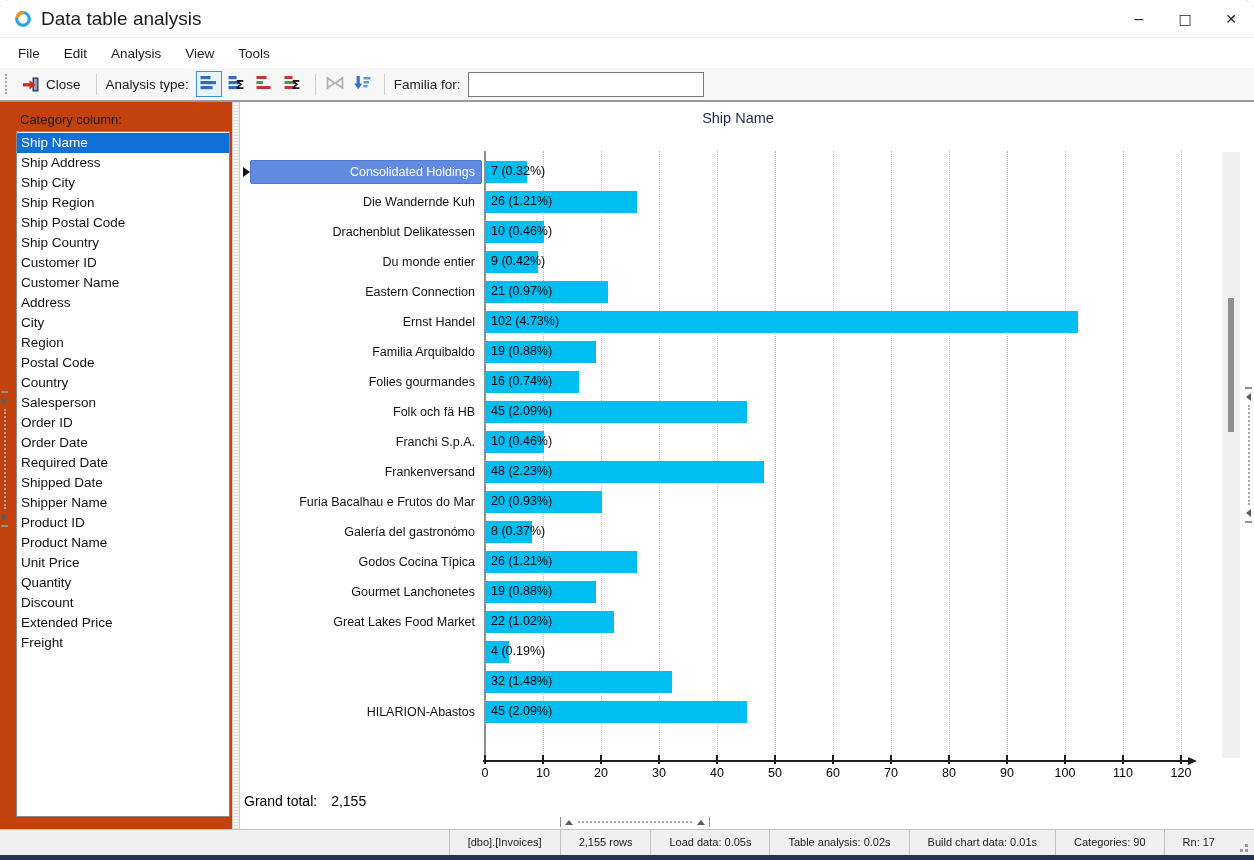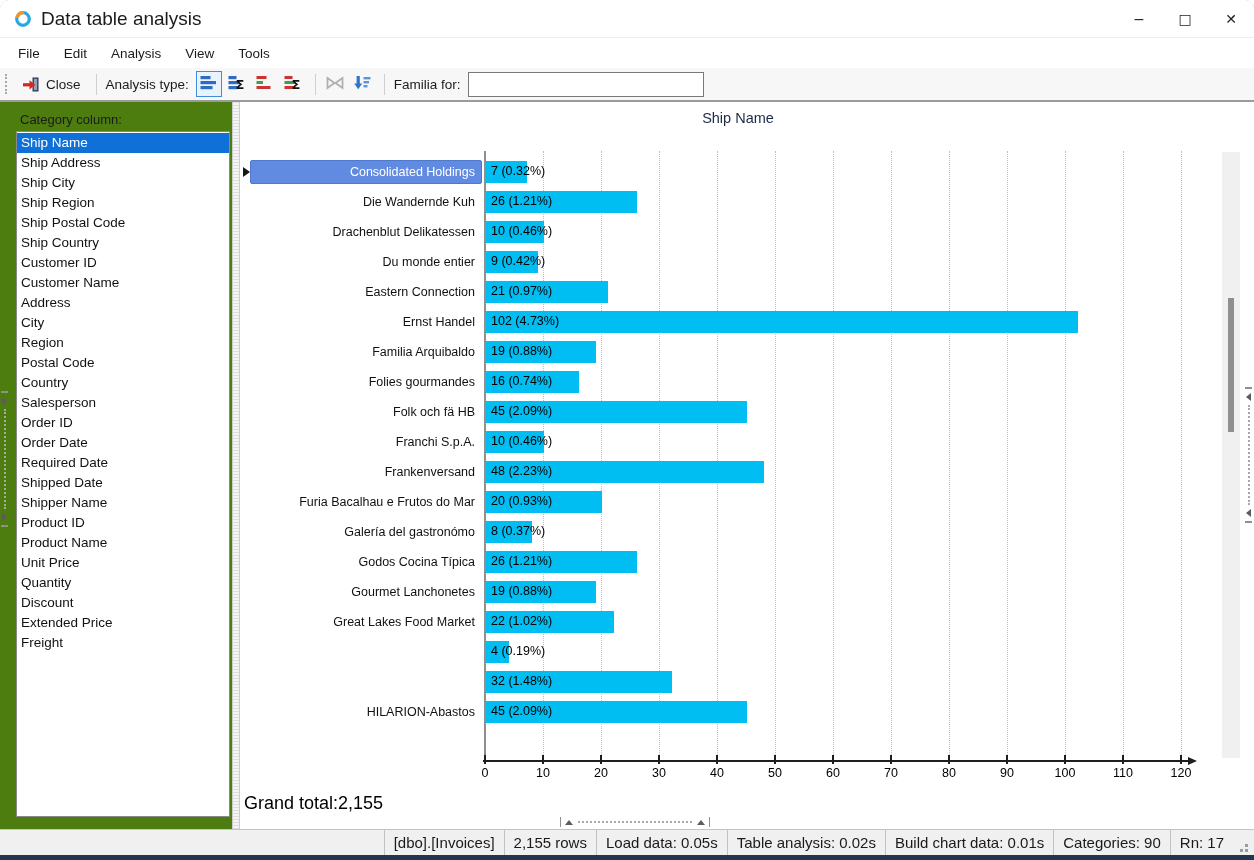--- a/index.html
+++ b/index.html
@@ -31,21 +31,21 @@
   .tb-btn { width:26px; height:26px; display:grid; place-items:center; background:transparent;
             border:1px solid transparent; margin-right:2px; }
   .tb-btn.sel { border-color:#3d8de0; background:#e8f3fc; }
   .tb-icon-btn { width:25px; height:26px; display:grid; place-items:center; background:transparent;
             border:1px solid transparent; margin-right:2px; }
   .search-input { width:236px; height:25px; border:1px solid #7a7a7a; background:#fff; padding:0 5px;
             font-family:"Liberation Sans", sans-serif; font-size:13px; }
 
   
   .main { position:relative; height:727px; display:flex; background:#fff; }
-  .sidebar { width:232px; position:relative; background:#4d7c0f;padding-left:43px; }
+  .sidebar { width:232px; position:relative; background:#c2410c;padding-left:43px; }
   .cat-label { position:absolute; top:10px; left:20px; font-size:13px; color:#1b1b1b; }
   .listbox { position:absolute; left:16px; top:29px; width:214px; height:686px;
              border:1px solid #8a8a8a; background:#fff; overflow:hidden; padding-top:1px; }
   .list-item { height:20px; line-height:20px; padding-left:4px; font-size:13.5px; white-space:nowrap; color:#111; }
   .list-item.sel { background:#0f70d7; color:#fff; }
   .vsplit { width:8px; background:repeating-linear-gradient(180deg,#dedede 0 1px,#f5f5f5 1px 3px);
             border-left:1px solid #cccccc; border-right:1px solid #cccccc; cursor:col-resize; }
 
   
   .chartpanel { flex:1; position:relative; background:#fff; overflow:hidden; }
@@ -63,21 +63,21 @@
   .crow.sel .marker { display:block; position:absolute; left:3px; top:10px; width:0; height:0;
                border-left:7px solid #161616; border-top:5px solid transparent; border-bottom:5px solid transparent; }
   .crow .bar { position:absolute; left:246px; top:4px; height:22px; }
   .crow .val { position:absolute; left:251px; top:0; line-height:29px; font-size:12.5px; color:#000; white-space:nowrap; }
   .axis { position:absolute; top:655px; left:0; right:0; height:34px; }
   .axis-line { position:absolute; left:243px; width:707px; top:3px; height:2px; background:#1e1e1e; }
   .axis-arrow { position:absolute; left:948px; top:0; width:0; height:0; border-left:9px solid #1e1e1e;
                 border-top:4px solid transparent; border-bottom:4px solid transparent; }
   .tick { position:absolute; top:-2px; width:2px; height:9px; background:#1e1e1e; }
   .tick-label { position:absolute; top:9px; transform:translateX(-50%); font-size:12.5px; color:#000; }
-  .grand { position:absolute; top:691px; left:4px; font-size:18px; color:#000; display:flex; gap:0; }
+  .grand { position:absolute; top:691px; left:4px; font-size:14px; color:#000; display:flex; gap:14px; }
 
   
   .vsb { position:absolute; right:14px; top:50px; width:18px; height:606px; background:#f0f0f0; }
   .vsb-thumb { position:absolute; left:6px; top:146px; width:6px; height:134px; background:#8f8f8f; }
 
   
   .hsplit { position:absolute; left:320px; top:715px; width:150px; height:10px; display:flex;
             align-items:center; gap:5px; padding:0 4px; border-left:1px solid #8f8f8f; border-right:1px solid #8f8f8f; }
   .hsplit .dots { flex:1; border-top:2px dotted #a8a8a8; }
   .tri-up { width:0; height:0; border-bottom:5px solid #5c5c5c; border-left:4px solid transparent; border-right:4px solid transparent; }
@@ -86,21 +86,21 @@
   .edge-split .vdots { flex:1; border-left:2px dotted #a8a8a8; }
   .edge-split .cap { width:7px; border-top:2px solid #8f8f8f; }
   .tri-right { width:0; height:0; border-left:5px solid #5c5c5c; border-top:4px solid transparent; border-bottom:4px solid transparent; }
   .tri-left  { width:0; height:0; border-right:5px solid #5c5c5c; border-top:4px solid transparent; border-bottom:4px solid transparent; }
   .edge-left { left:0; top:286px; }
   .edge-right { right:1px; top:282px; }
 
   
   .statusbar { height:26px; background:#f0f0f0; border-top:1px solid #c4c4c4; display:flex;
                justify-content:flex-end; align-items:center; padding-right:4px; }
-  .seg { padding:0 9px; border-left:1px solid #c2c2c2; line-height:25px; font-size:15px; color:#1a1a1a; white-space:nowrap; }
+  .seg { padding:0 18px; border-left:1px solid #c2c2c2; line-height:25px; font-size:11px; color:#1a1a1a; white-space:nowrap; }
   .grip { width:13px; height:13px; margin:8px 1px 0 3px;
           background:
             radial-gradient(circle at 10.5px 10.5px, #9a9a9a 1.4px, transparent 1.9px),
             radial-gradient(circle at 10.5px 5.5px,  #9a9a9a 1.4px, transparent 1.9px),
             radial-gradient(circle at 5.5px 10.5px,  #9a9a9a 1.4px, transparent 1.9px); }
   .bottomstrip { height:5px; background:#24344f; }
 </style>
 </head>
 <body>
 

